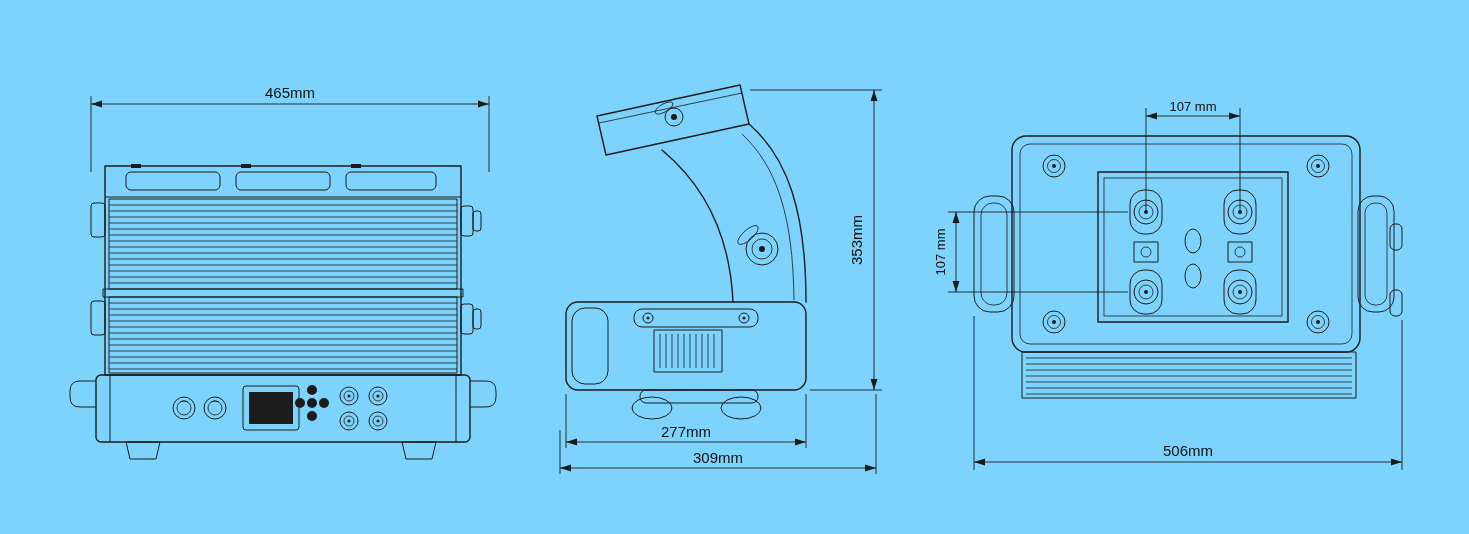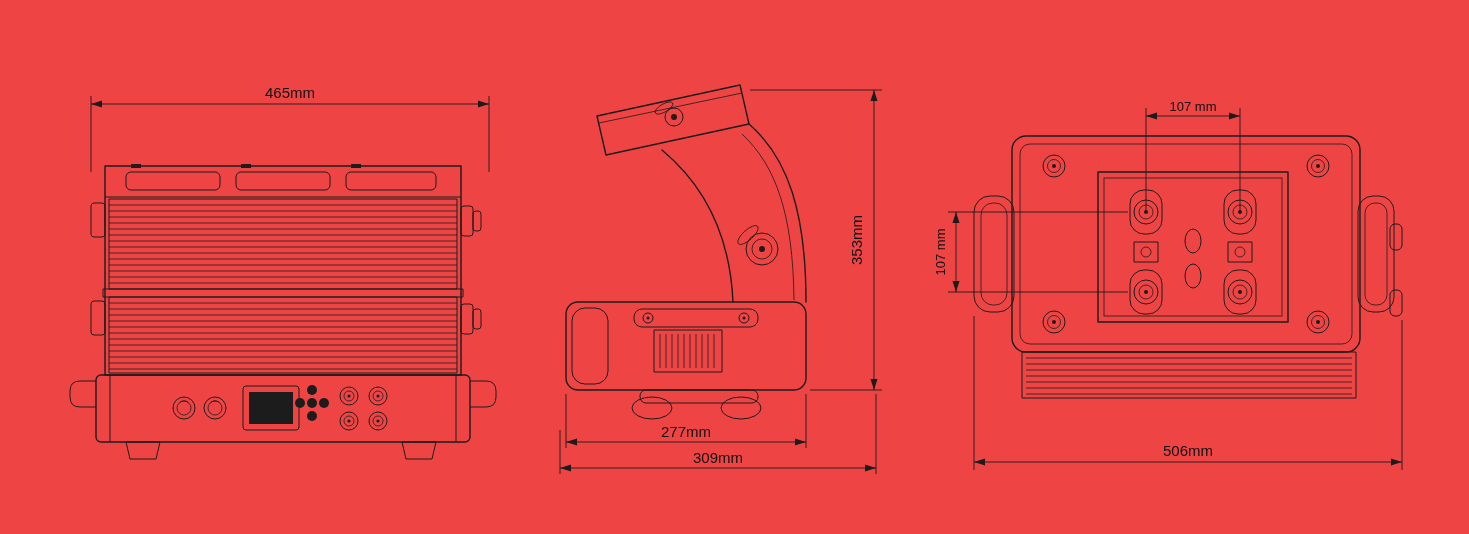--- a/index.html
+++ b/index.html
@@ -1,16 +1,16 @@
 <!DOCTYPE html>
 <html><head>
 <meta charset="utf-8">
 <style>
   html,body{margin:0;padding:0;background:#ffffff;}
-  .canvas{position:relative;width:1469px;height:534px;background:#ef4444;overflow:hidden;
+  .canvas{position:relative;width:1469px;height:534px;background:#7dd3fc;overflow:hidden;
           font-family:"Liberation Sans",sans-serif;}
   svg{position:absolute;left:0;top:0;}
   .outline{fill:none;stroke:#1c1c1c;stroke-width:1.4;stroke-linejoin:round;stroke-linecap:round;}
   .detail{fill:none;stroke:#1c1c1c;stroke-width:1;stroke-linejoin:round;}
   .thin{fill:none;stroke:#1c1c1c;stroke-width:.8;}
   .fillk{fill:#1c1c1c;stroke:none;}
   .dimline{fill:none;stroke:#1c1c1c;stroke-width:.9;}
   .arrow{fill:#1c1c1c;stroke:none;}
   .dimtext{fill:#111111;font-size:15px;text-anchor:middle;font-family:"Liberation Sans",sans-serif;}
   .dimtext.small{font-size:13px;}

